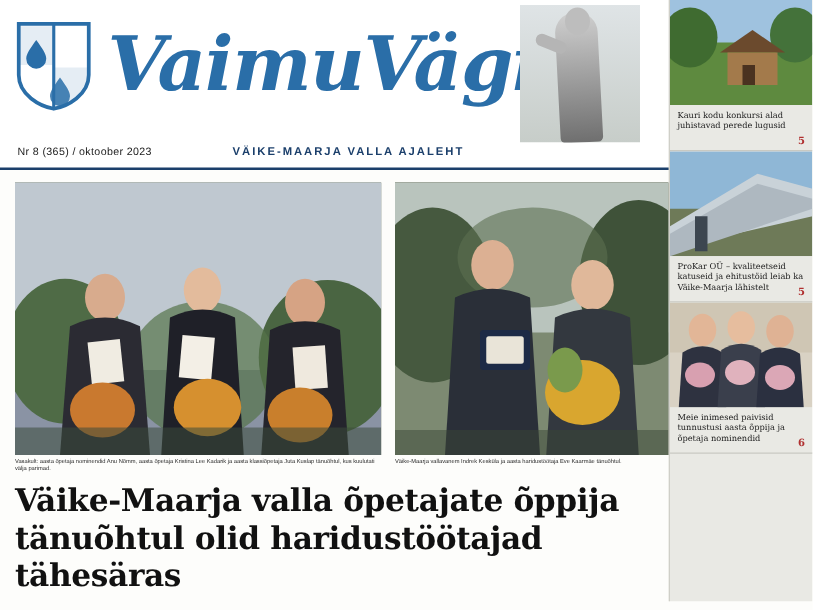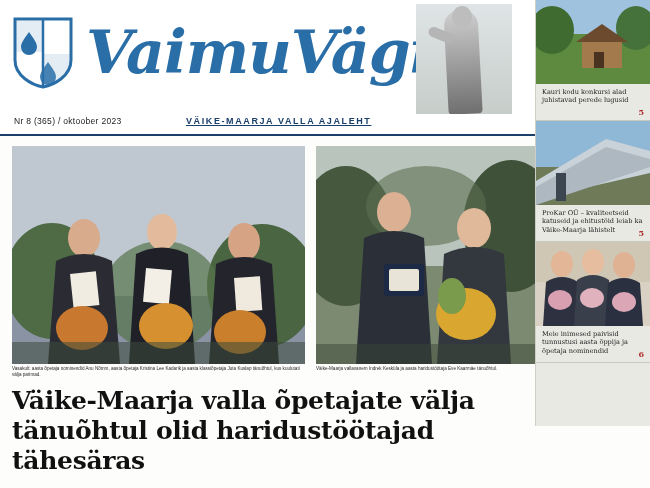--- a/index.html
+++ b/index.html
@@ -64,21 +64,20 @@
     color: #1c1c1c;
     letter-spacing: .3px;
   }
   .sub-line {
     position: absolute;
     left: 186px; top: 116px;
     font-size: 9px;
     font-weight: 700;
     color: #1b3f6b;
     letter-spacing: 1.6px;
-    text-decoration: underline;
   }
 
   
   .photo-left {
     position: absolute;
     left: 12px; top: 146px;
     width: 293px; height: 218px;
     overflow: hidden;
     background: #6d7a6a;
   }
@@ -119,21 +118,21 @@
     font-size: 8.6px;
     line-height: 12px;
     color: #1a1a1a;
   }
 
   
   .rail {
     position: absolute;
     right: 0; top: 0;
     width: 114px;
-    height: 426px;
+    height: 481px;
     background: #e9e9e4;
     border-left: 1px solid #cfcfc8;
   }
   .rail-item {
     position: relative;
     width: 114px;
     border-bottom: 1px solid #c9c9c2;
     box-sizing: border-box;
   }
   .rail-photo {
@@ -268,21 +267,21 @@
         <ellipse cx="150" cy="168" rx="30" ry="26" fill="#d9a62f"></ellipse>
         <ellipse cx="136" cy="150" rx="14" ry="18" fill="#7a9a4c"></ellipse>
       </g>
       <rect x="0" y="198" width="219" height="20" fill="#3a4636" opacity="0.5"></rect>
     </svg>
   </div>
 
   <div class="caption cap-left">Vasakult: aasta õpetaja nominendid Anu Nõmm, aasta õpetaja Kristina Lee Kadarik ja aasta klassiõpetaja Juta Kuslap tänuõhtul, kus kuulutati välja parimad.</div>
   <div class="caption cap-right">Väike-Maarja vallavanem Indrek Kesküla ja aasta haridustöötaja Eve Kaarmäe tänuõhtul.</div>
 
-  <div class="headline">Väike-Maarja valla õpetajate välja tänuõhtul olid haridustöötajad tähesäras</div>
+  <div class="headline">Väike-Maarja valla õpetajate õppija tänuõhtul olid haridustöötajad tähesäras</div>
 
   <div class="rail">
 
     <div class="rail-item">
       <div class="rail-photo">
         <svg width="114" height="84" viewBox="0 0 114 84">
           <rect width="114" height="84" fill="#9fc2df"></rect>
           <rect y="34" width="114" height="50" fill="#5e8a3f"></rect>
           <ellipse cx="16" cy="30" rx="22" ry="24" fill="#3f6b30"></ellipse>
           <ellipse cx="100" cy="28" rx="20" ry="22" fill="#44723a"></ellipse>

